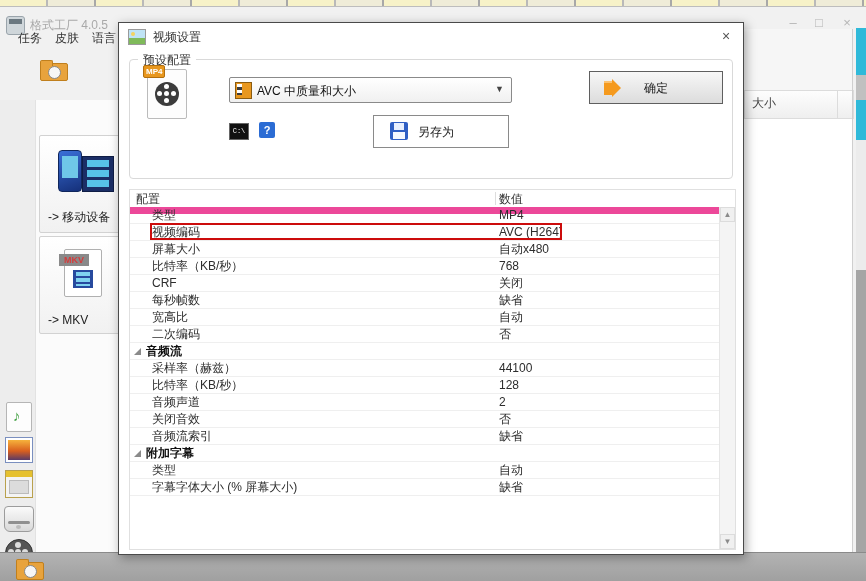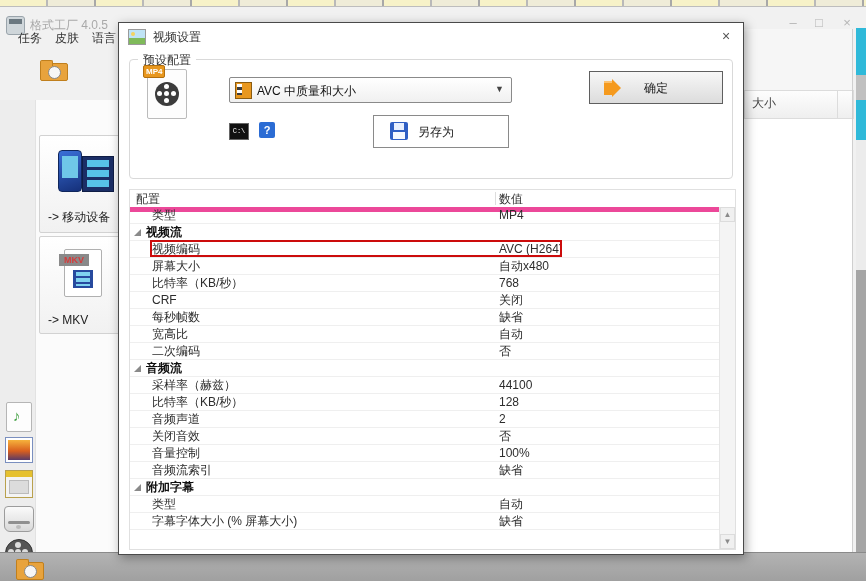--- a/index.html
+++ b/index.html
@@ -144,21 +144,21 @@
 
   
   #saveas-btn{left:254px;top:92px;width:134px;height:31px;background:#fff;border:1px solid #8a8a8a;}
   #floppy-icon{position:absolute;left:16px;top:6px;width:18px;height:18px;background:#2f5fc4;border-radius:2px;}
   #floppy-icon:before{content:"";position:absolute;left:4px;top:1px;width:10px;height:7px;background:#e8f0ff;}
   #floppy-icon:after{content:"";position:absolute;left:3px;bottom:1px;width:12px;height:7px;background:#f4f8ff;}
   #saveas-label{position:absolute;left:44px;top:8px;color:#222;}
 
   
   #table{left:10px;top:166px;width:605px;height:359px;border:1px solid #e0e0e0;}
-  #thead{position:absolute;left:0;top:0;right:0;height:17px;border-bottom:5px solid #ec4899;background:#fff;}
+  #thead{position:absolute;left:0;top:0;right:0;height:17px;border-bottom:7px solid #ec4899;background:#fff;}
   #th-sep{position:absolute;left:365px;top:2px;width:1px;height:13px;background:#ddd;}
   #th-0{position:absolute;left:6px;top:1px;color:#333;}
   #th-1{position:absolute;left:369px;top:1px;color:#333;}
   #tbody{position:absolute;left:0;top:17px;width:590px;}
   .trow{position:relative;height:16px;line-height:16px;border-bottom:1px solid #efefef;white-space:nowrap;}
   .trow .lbl{position:absolute;left:22px;top:0;color:#2d2d2d;}
   .trow.group .lbl{left:16px;font-weight:bold;color:#111;}
   .trow .val{position:absolute;left:369px;top:0;color:#2d2d2d;}
   .tri{position:absolute;left:4px;top:5px;width:0;height:0;border-left:7px solid transparent;border-bottom:7px solid #8a8a8a;}
   .hl{position:absolute;left:20px;top:-1px;width:412px;height:17px;border:2px solid #cc0c0c;box-sizing:border-box;pointer-events:none;}
@@ -284,24 +284,20 @@
       <div id="thead">
         <span id="th-0">配置</span>
         <span id="th-sep"></span>
         <span id="th-1">数值</span>
       </div>
       <div id="tbody">
           <div class="trow">
             <span class="lbl">类型</span>
             <span class="val">MP4</span>
           </div>
-          <div class="trow group">
-            <span class="tri"></span>
-            <span class="lbl">视频流</span>
-          </div>
           <div class="trow">
             <span class="lbl">视频编码</span>
             <span class="val">AVC (H264)</span>
             <div class="hl"></div>
           </div>
           <div class="trow">
             <span class="lbl">屏幕大小</span>
             <span class="val">自动x480</span>
           </div>
           <div class="trow">
@@ -336,24 +332,20 @@
             <span class="lbl">比特率（KB/秒）</span>
             <span class="val">128</span>
           </div>
           <div class="trow">
             <span class="lbl">音频声道</span>
             <span class="val">2</span>
           </div>
           <div class="trow">
             <span class="lbl">关闭音效</span>
             <span class="val">否</span>
-          </div>
-          <div class="trow">
-            <span class="lbl">音量控制</span>
-            <span class="val">100%</span>
           </div>
           <div class="trow">
             <span class="lbl">音频流索引</span>
             <span class="val">缺省</span>
           </div>
           <div class="trow group">
             <span class="tri"></span>
             <span class="lbl">附加字幕</span>
           </div>
           <div class="trow">

